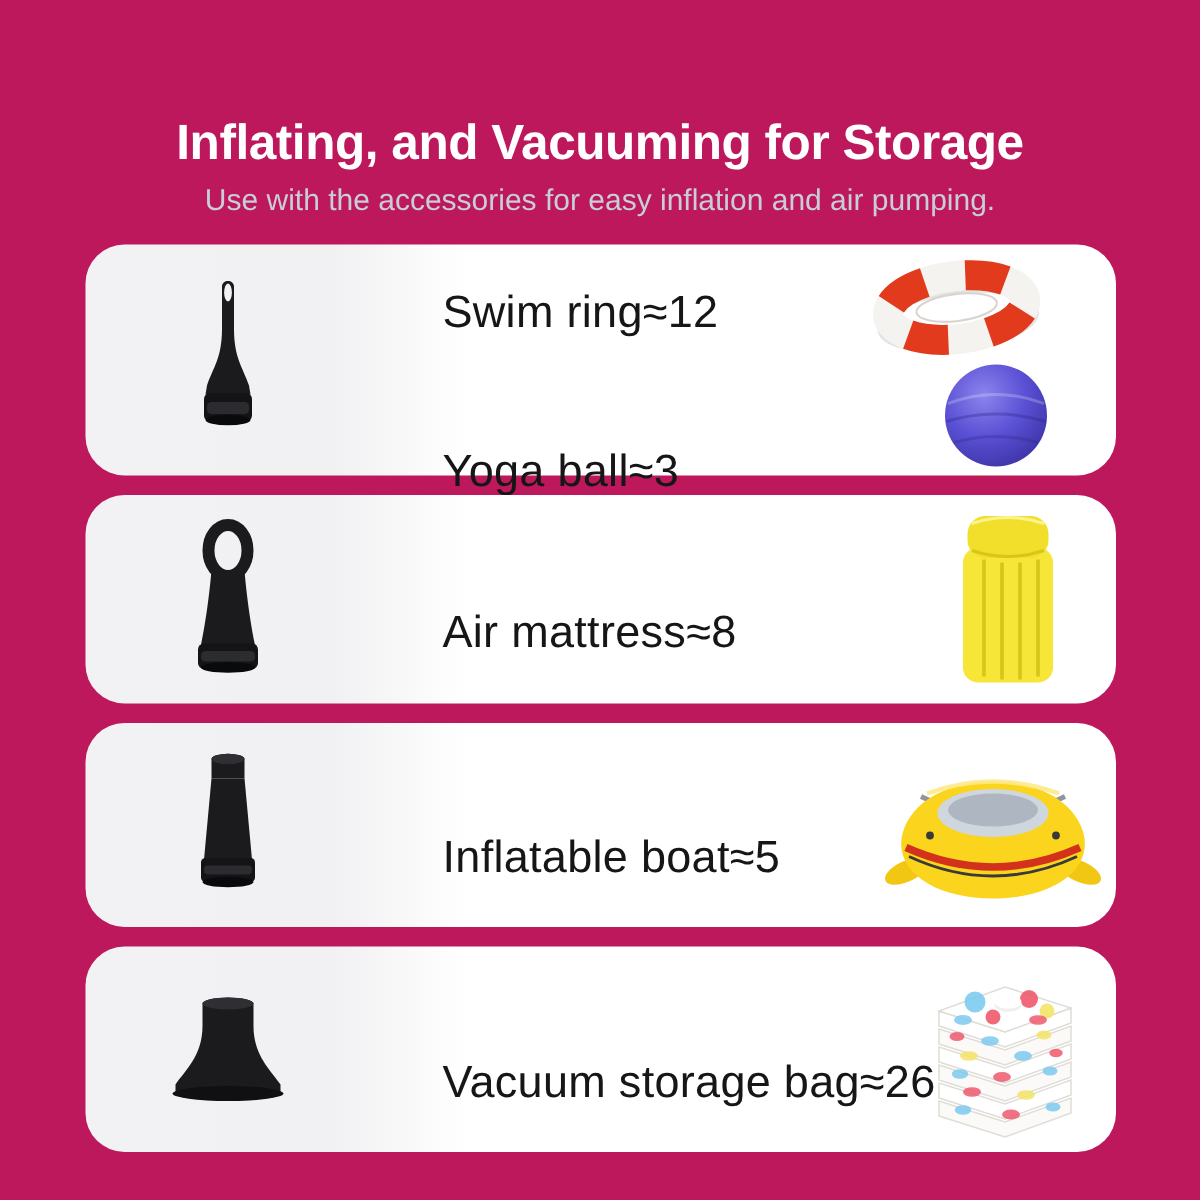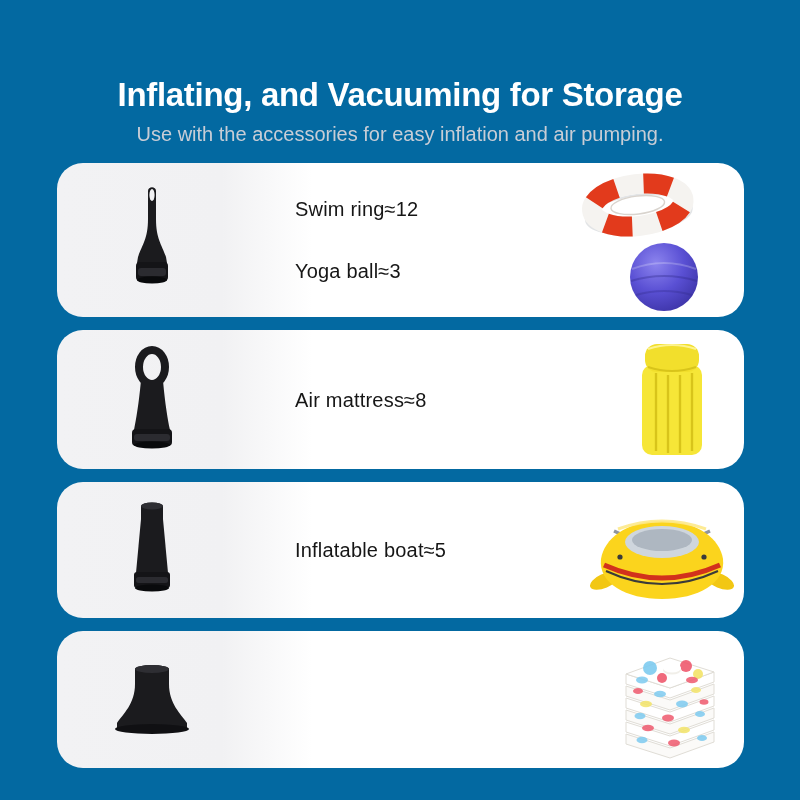--- a/index.html
+++ b/index.html
@@ -1,17 +1,17 @@
 <!DOCTYPE html>
 <html><head>
 <meta charset="utf-8">
 <style>
   html,body{margin:0;padding:0;}
   body{width:800px;height:800px;font-family:"Liberation Sans", sans-serif;}
-  .canvas{position:relative;width:800px;height:800px;background:#0369a1;overflow:hidden;}
+  .canvas{position:relative;width:800px;height:800px;background:#be185d;overflow:hidden;}
 
   .page-title{
     position:absolute;top:76px;left:0;width:800px;text-align:center;
     color:#ffffff;font-size:33px;font-weight:700;letter-spacing:-0.3px;
   }
   .page-subtitle{
     position:absolute;top:123px;left:0;width:800px;text-align:center;
     color:#c8cdd6;font-size:20px;font-weight:400;
   }
 
@@ -30,22 +30,23 @@
   .card-4{height:137px;}
 
   .nozzle-zone{
     width:190px;flex:0 0 190px;display:flex;align-items:center;justify-content:center;
   }
   .labels{
     flex:1;display:flex;flex-direction:column;justify-content:center;
     margin-left:48px;gap:34px;
   }
   .label{
-    color:#161616;font-size:20px;line-height:28px;font-weight:400;letter-spacing:0.2px;
+    color:#161616;font-size:30px;line-height:28px;font-weight:400;letter-spacing:0.2px;
     white-space:nowrap;
+    margin-top:44px;
   }
   .right-art{position:absolute;}
   .art-ring{top:4px;right:46px;}
   .art-ball{top:78px;right:44px;}
   .art-mattress{top:11px;right:36px;}
   .art-boat{top:15px;right:8px;}
   .art-bags{top:15px;right:18px;}
 </style>
 </head>
 <body>
@@ -151,20 +152,23 @@
       </svg>
     </div>
 
     <div class="card card-4">
       <div class="nozzle-zone">
         <svg width="78" height="76" viewBox="0 0 78 76">
           <path d="M22,7 A17,4 0 0 1 56,7 L56,22 C56,42 68,52 74,61 L74,66 L4,66 L4,61 C10,52 22,42 22,22 Z" fill="#1b1b1e"></path>
           <ellipse cx="39" cy="7" rx="17" ry="4" fill="#2e2e33"></ellipse>
           <ellipse cx="39" cy="67" rx="37" ry="5" fill="#101013"></ellipse>
         </svg>
+      </div>
+      <div class="labels">
+        <div class="label">Vacuum storage bag≈26</div>
       </div>
       <svg class="right-art art-bags" width="114" height="120" viewBox="0 0 114 120">
         <g stroke="#e0ddd6" stroke-width="1">
           <path d="M14,98 L58,112 L102,96 L102,86 L58,102 L14,88 Z" fill="#fbfaf8"></path>
           <path d="M14,86 L58,100 L102,84 L102,74 L58,90 L14,76 Z" fill="#ffffff"></path>
           <path d="M14,74 L58,88 L102,72 L102,62 L58,78 L14,64 Z" fill="#fbfaf8"></path>
           <path d="M14,62 L58,76 L102,60 L102,50 L58,66 L14,52 Z" fill="#ffffff"></path>
           <path d="M14,50 L58,64 L102,48 L102,38 L58,54 L14,40 Z" fill="#fbfaf8"></path>
           <path d="M14,38 L58,52 L102,36 L102,26 L58,42 L14,28 Z" fill="#ffffff"></path>
         </g>

